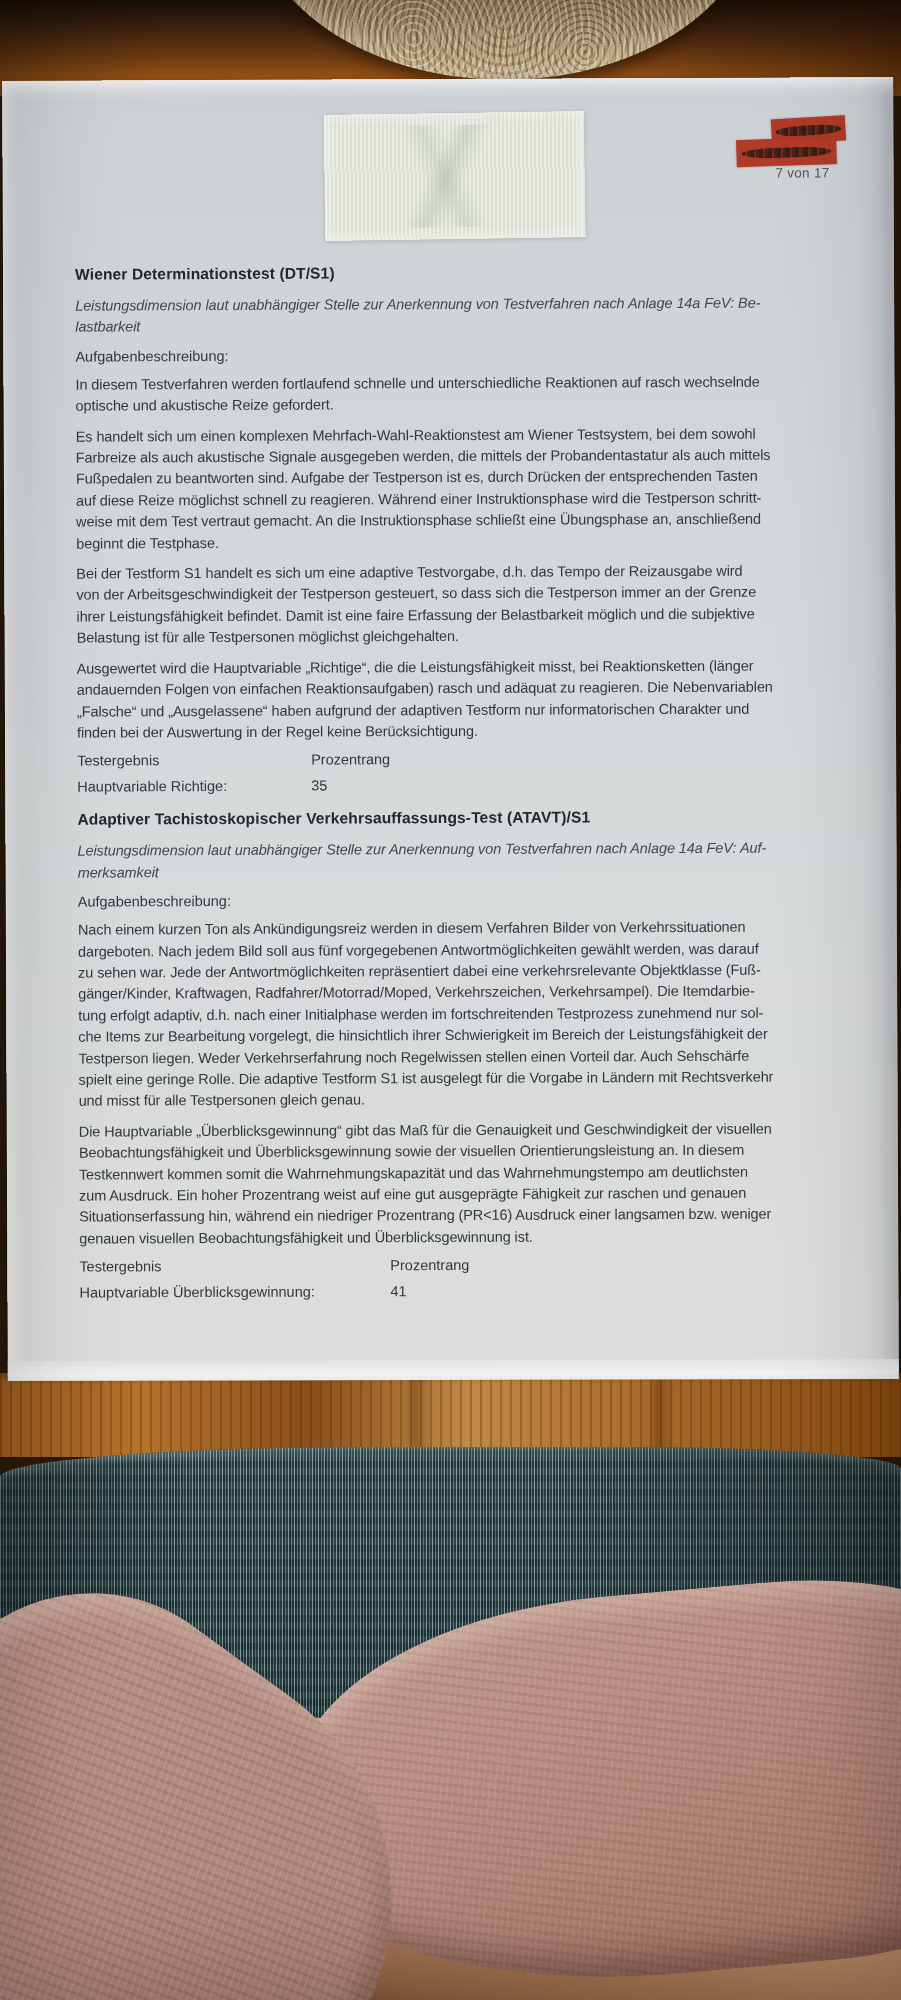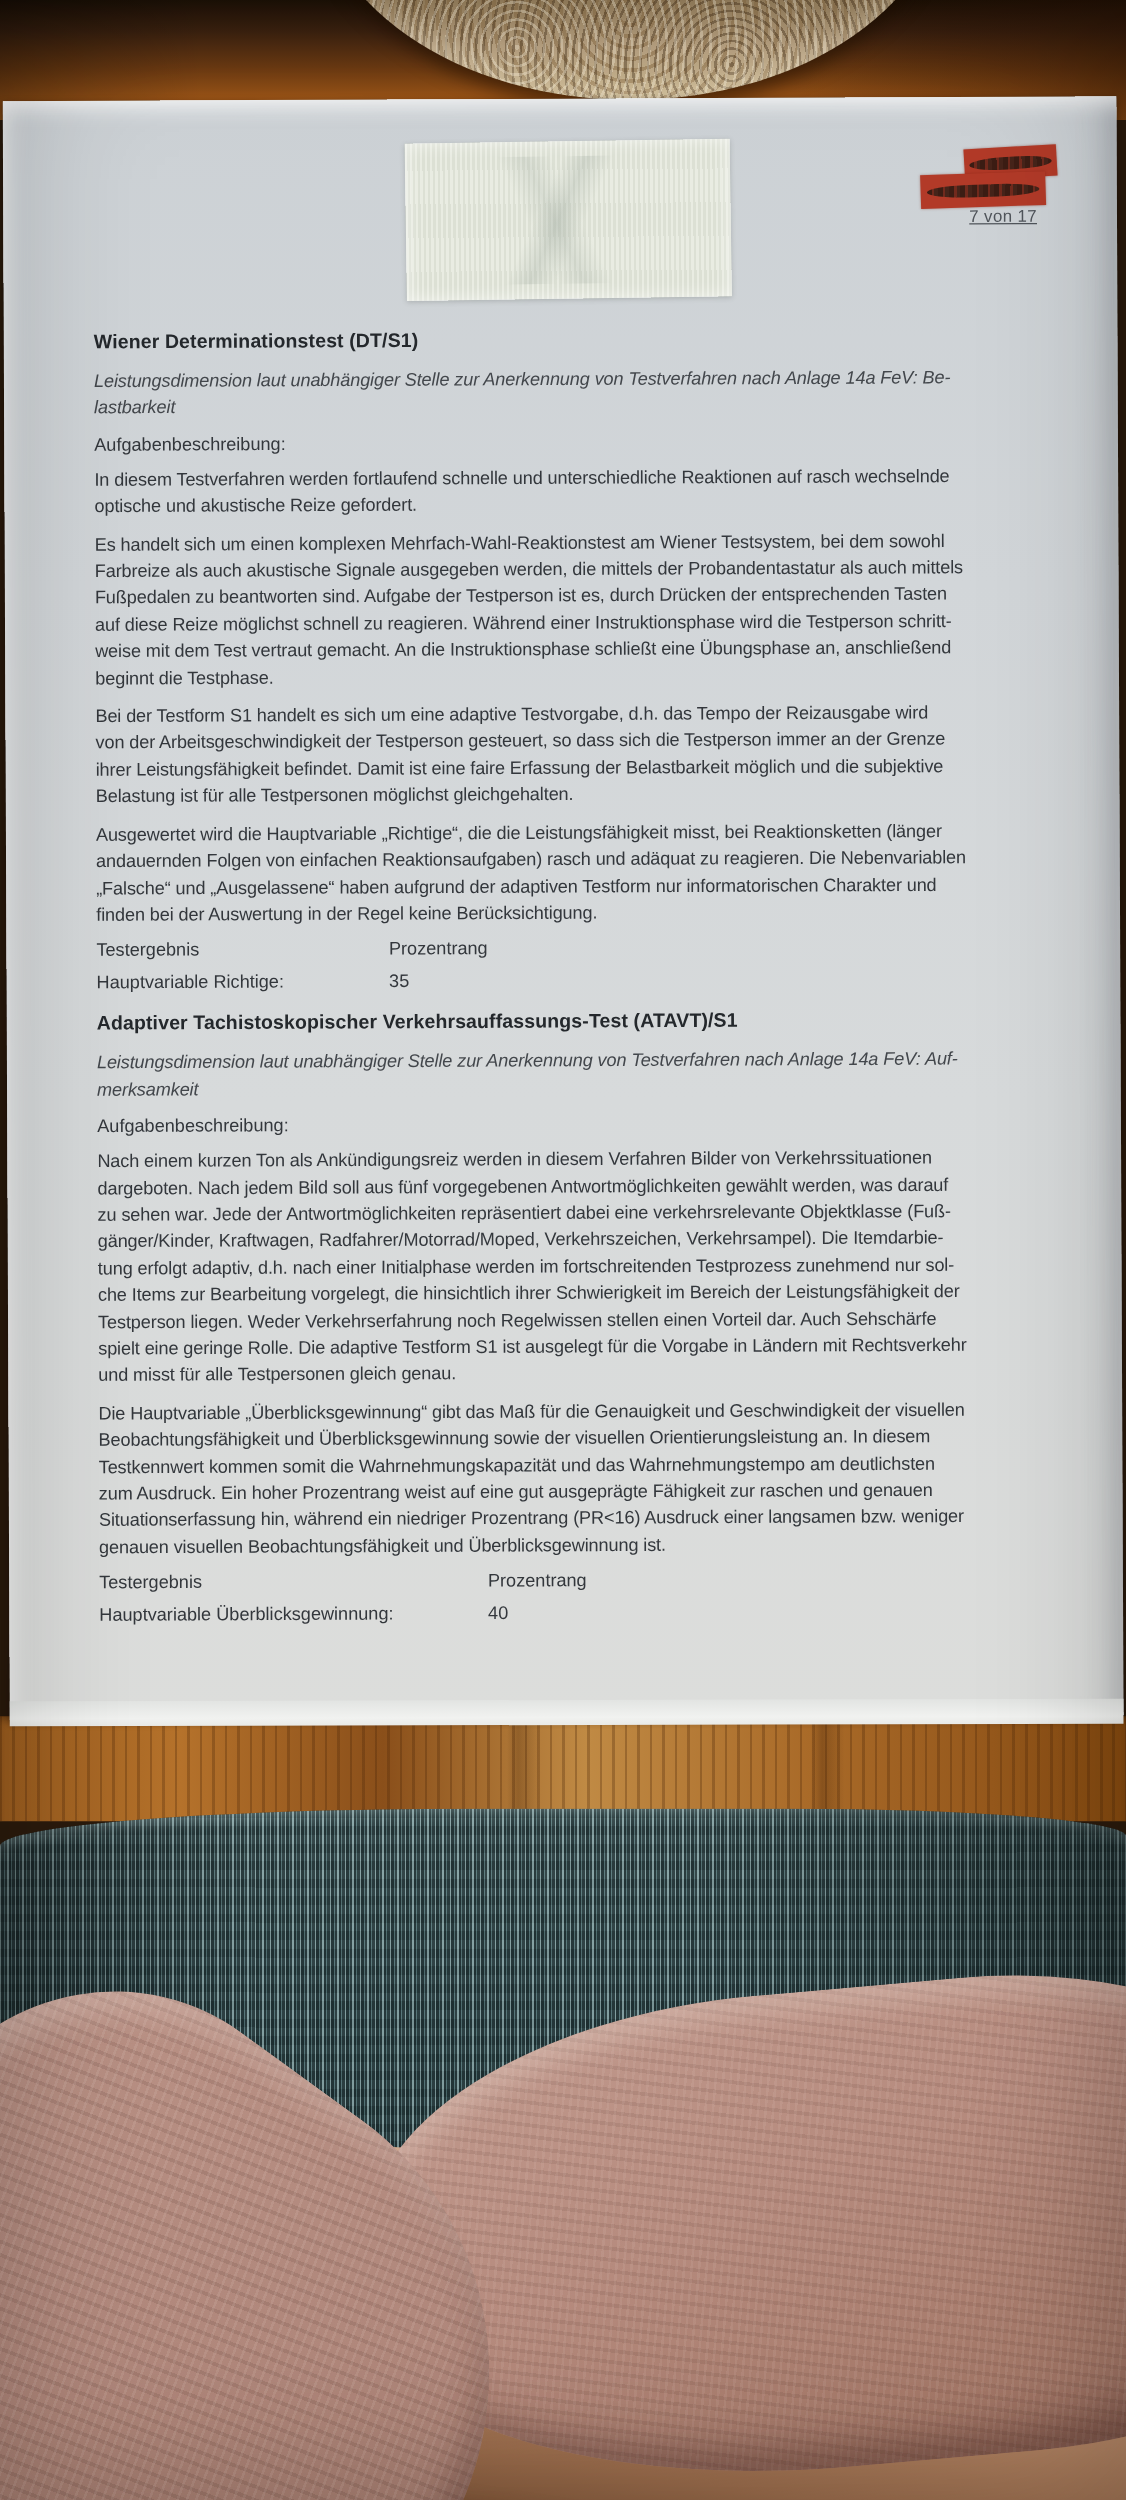--- a/index.html
+++ b/index.html
@@ -63,21 +63,21 @@
   .mark-bar{position:absolute;background:#b23a28;box-shadow:0 0 2px rgba(120,30,15,.5);}
   .mark-bar .scribble{
     position:absolute;left:5%;right:5%;top:32%;height:38%;
     background:repeating-linear-gradient(93deg,#3c1d14 0 4px,rgba(60,29,20,.55) 4px 6px,#46241a 6px 9px);
     border-radius:45%/60%;
   }
   .mark-bar.bar1{left:769px;top:40px;width:74px;height:25px;transform:rotate(-3deg);}
   .mark-bar.bar2{left:734px;top:61px;width:100px;height:27px;transform:rotate(-1.6deg);}
   .page-num{
     position:absolute;top:88px;right:64px;
-    font-size:13.5px;color:#50555b;letter-spacing:.3px;text-decoration:underline;
+    font-size:13.5px;color:#50555b;letter-spacing:.3px;
   }
   
   .content{position:absolute;left:72px;right:28px;top:185px;color:#33373c;}
   .content *{margin:0;}
   .section-title{
     font-size:15.6px;font-weight:bold;color:#24282c;letter-spacing:.1px;
     margin:0 0 12px 0;
   }
   .dimension{
     font-style:italic;font-size:14.5px;line-height:21.4px;color:#43474c;
@@ -228,21 +228,21 @@
 zum Ausdruck. Ein hoher Prozentrang weist auf eine gut ausgeprägte Fähigkeit zur raschen und genauen
 Situationserfassung hin, während ein niedriger Prozentrang (PR&lt;16) Ausdruck einer langsamen bzw. weniger
 genauen visuellen Beobachtungsfähigkeit und Überblicksgewinnung ist.</p>
         <div class="result">
           <div class="result-row">
             <span class="rlabel">Testergebnis</span>
             <span class="rvalue">Prozentrang</span>
           </div>
           <div class="result-row">
             <span class="rlabel">Hauptvariable Überblicksgewinnung:</span>
-            <span class="rvalue">40</span>
+            <span class="rvalue">41</span>
           </div>
         </div>
       </div>
 
     </div>
 
     <div class="paper-bottom-edge"></div>
   </div>
 
   <div class="floor"></div>

